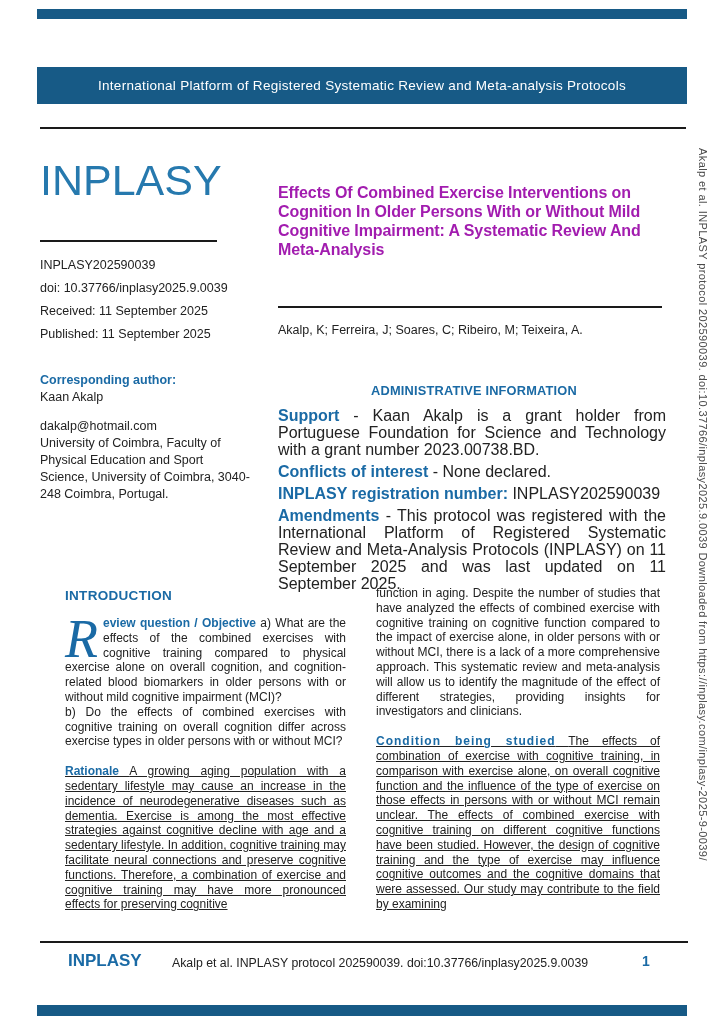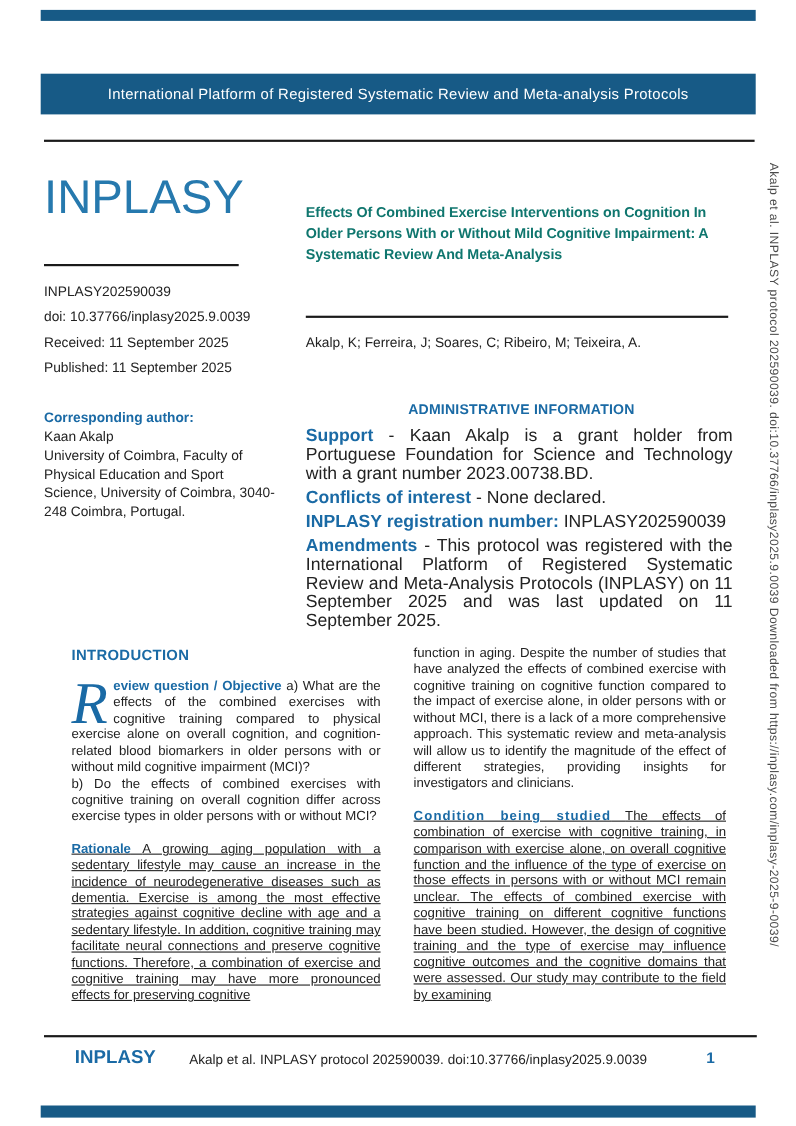--- a/index.html
+++ b/index.html
@@ -26,21 +26,21 @@
   .logo-rule { width:177px; height:2px; background:#1a1a1a; margin-top:38px; }
   .meta { margin-top:16px; font-size:12.5px; line-height:15px; }
   .meta div { margin-bottom:8px; }
   .corr { margin-top:30px; font-size:12.5px; line-height:17px; width:214px; }
   .blue-b { color:#1a6aa5; font-weight:bold; }
   .corr .email { margin-top:12px; }
   .corr .afflabel { margin-top:12px; }
 
   
   .rightcol { position:absolute; left:278px; top:183px; width:392px; }
-  .title { color:#0f766e; font-weight:bold; font-size:13px; line-height:19px; letter-spacing:-0.1px; }
+  .title { color:#a21caf; font-weight:bold; font-size:16px; line-height:19px; letter-spacing:-0.1px; }
   .authors-rule { width:384px; height:2px; background:#1a1a1a; margin-top:47px; }
   .authors { margin-top:15px; font-size:12.5px; }
   .admin-heading { margin-top:46px; color:#1a6aa5; font-weight:bold; font-size:12.8px; letter-spacing:0.2px;text-align:center; }
   .admin-item { margin:9px 0 0 0; width:388px; font-size:16px; line-height:17px; text-align:justify; }
   .admin-item + .admin-item { margin-top:5px; }
 
   
   .introL { position:absolute; left:65px; top:588px; width:281px; }
   .introR { position:absolute; left:376px; top:586px; width:284px; }
   .intro-heading { color:#1a6aa5; font-weight:bold; font-size:13.5px; letter-spacing:0.3px; }
@@ -81,20 +81,21 @@
     <div class="logo-rule"></div>
     <div class="meta">
       <div>INPLASY202590039</div>
       <div>doi: 10.37766/inplasy2025.9.0039</div>
       <div>Received: 11 September 2025</div>
       <div>Published: 11 September 2025</div>
     </div>
     <div class="corr">
       <div class="blue-b">Corresponding author:</div>
       <div>Kaan Akalp</div>
+      <div class="email">dakalp@hotmail.com</div>
       <div>University of Coimbra, Faculty of Physical Education and Sport Science, University of Coimbra, 3040-248 Coimbra, Portugal.</div>
     </div>
   </div>
 
   <div class="rightcol">
     <div class="title">Effects Of Combined Exercise Interventions on Cognition In Older Persons With or Without Mild Cognitive Impairment: A Systematic Review And Meta-Analysis</div>
     <div class="authors-rule"></div>
     <div class="authors">Akalp, K; Ferreira, J; Soares, C; Ribeiro, M; Teixeira, A.</div>
 
     <div class="admin-heading">ADMINISTRATIVE INFORMATION</div>

